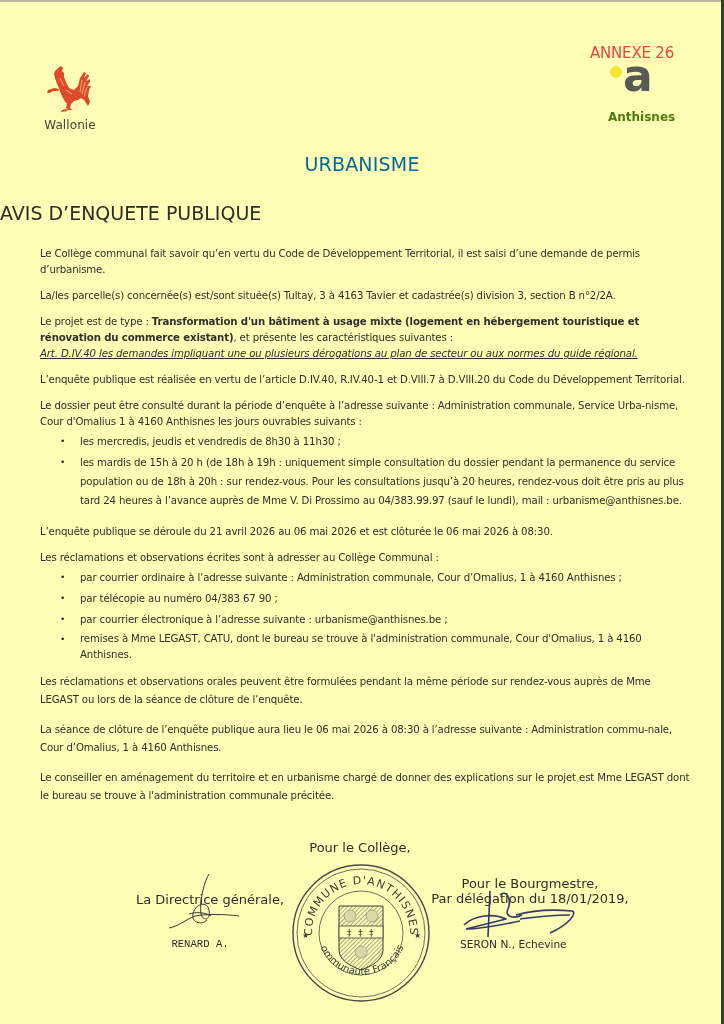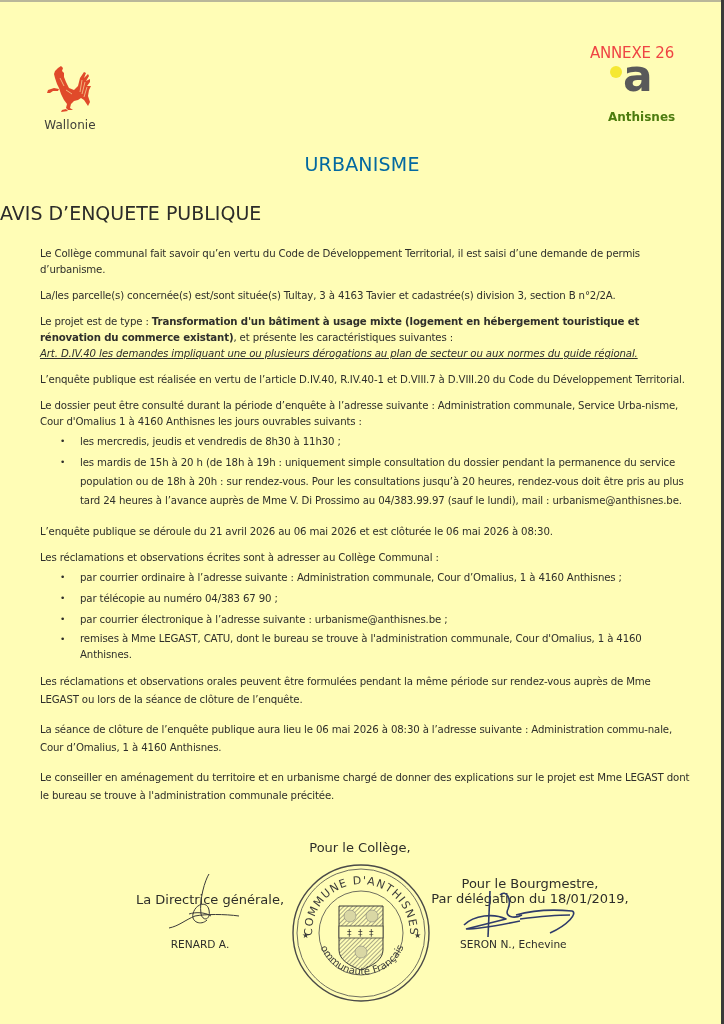--- a/index.html
+++ b/index.html
@@ -41,21 +41,21 @@
     ul.bullets { list-style: none; margin: 0 0 10px 0; padding: 0; }
     ul.bullets li { position: relative; padding-left: 40px; margin-bottom: 2px; }
     ul.bullets li::before { content: "•"; position: absolute; left: 20px; top: 0; font-size: 9px; }
     ul.bullets.wide li { line-height: 19px; }
 
     
     .sig { position: absolute; font-size: 13px; color: #2e2e2a; text-align: center; line-height: 15px; }
     .sig-left { left: 130px; top: 892px; width: 160px; }
     .sig-center { left: 290px; top: 840px; width: 140px; }
     .sig-right { left: 430px; top: 876px; width: 200px; }
-    .sig-name-left { position: absolute; left: 150px; top: 938px; width: 100px; text-align:center; font-size: 10.6px; }
+    .sig-name-left { position: absolute; left: 150px; top: 938px; width: 100px; text-align:center; font-size: 10.6px; font-family: Liberation Mono, monospace; }
     .sig-name-right { position: absolute; left: 460px; top: 938px; width: 140px; font-size: 10.6px; }
     .signature-left { position: absolute; left: 165px; top: 870px; width: 80px; height: 70px; }
     .signature-right { position: absolute; left: 460px; top: 885px; width: 130px; height: 55px; }
     .seal { position: absolute; left: 290px; top: 862px; width: 142px; height: 142px; }
   </style>
 </head>
 <body>
 
 <div class="page">
   <div class="top-edge"></div>

